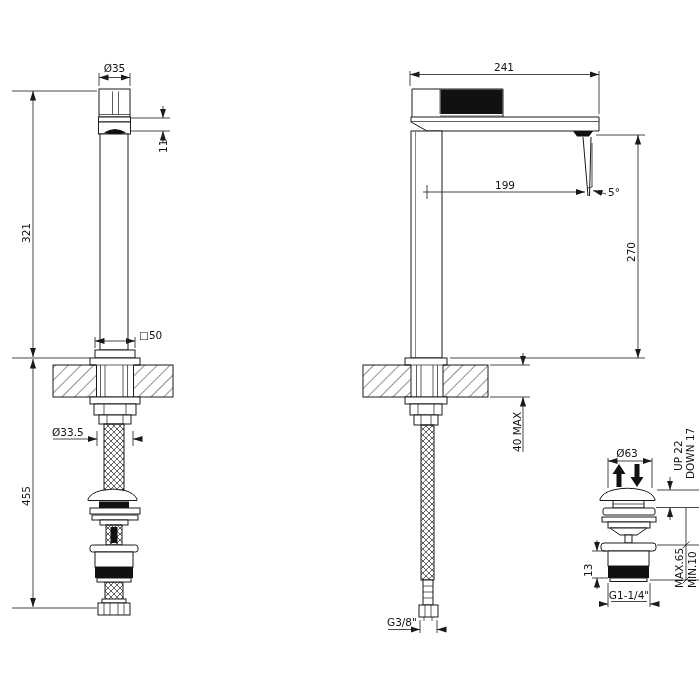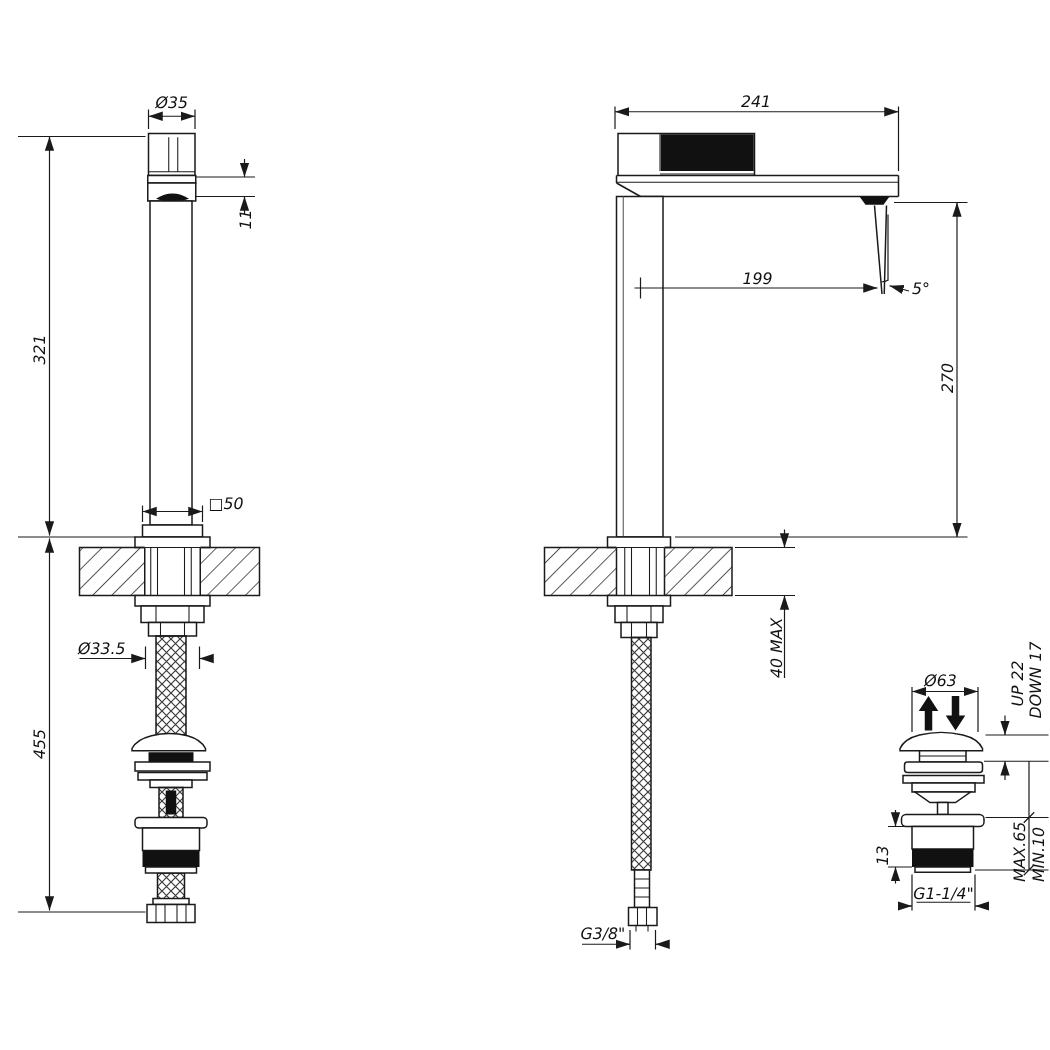--- a/index.html
+++ b/index.html
@@ -1,17 +1,17 @@
 <!DOCTYPE html>
 <html><head>
 <meta charset="utf-8">
 <style>
   html,body{margin:0;padding:0;background:#fff;}
   .canvas{position:relative;width:700px;height:700px;background:#ffffff;overflow:hidden;
-          font-family:"DejaVu Sans",sans-serif;font-style:italic;}
+          font-family:"DejaVu Sans",sans-serif;}
   svg{display:block;}
   text{font-family:"DejaVu Sans","Liberation Sans",sans-serif;font-size:10.5px;fill:#111;}
   .ln{stroke:#1a1a1a;stroke-width:1;fill:none;}
   .lnthin{stroke:#1a1a1a;stroke-width:.7;fill:none;}
   .lngray{stroke:#555;stroke-width:.7;fill:none;}
   .fw{fill:#ffffff;stroke:#1a1a1a;stroke-width:1;}
   .fb{fill:#111;stroke:none;}
   .dim{stroke:#1a1a1a;stroke-width:.8;fill:none;}
   .braidrect{fill:url(#braid);stroke:#1a1a1a;stroke-width:1;}
 </style>

